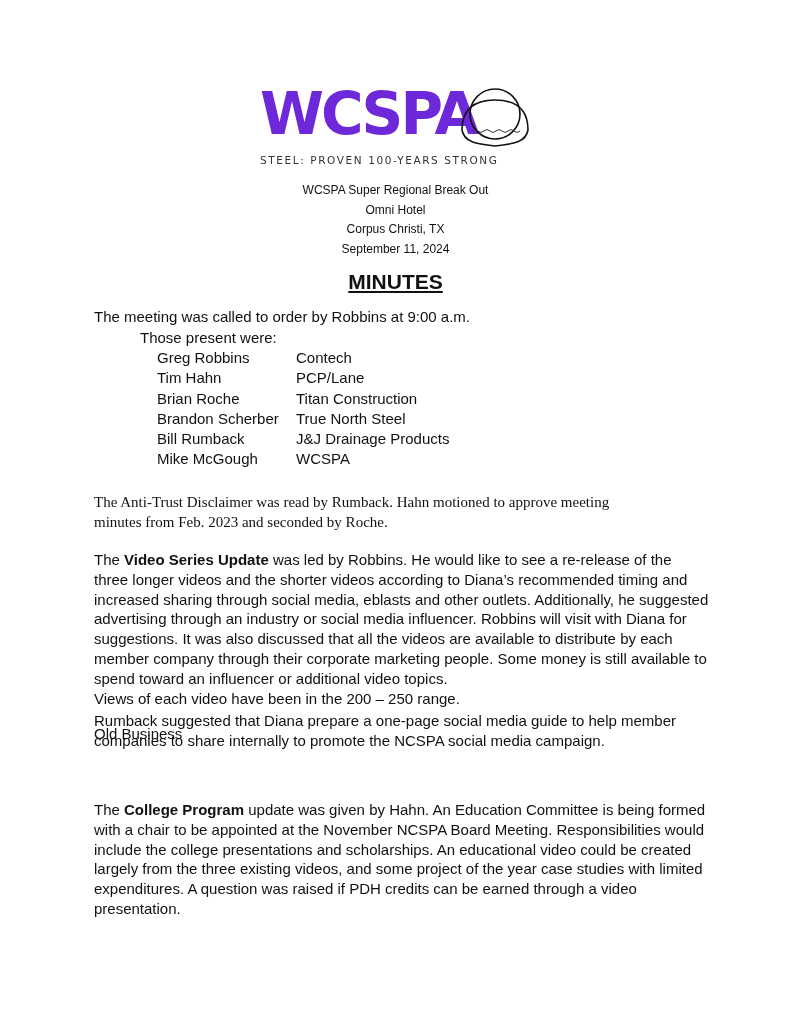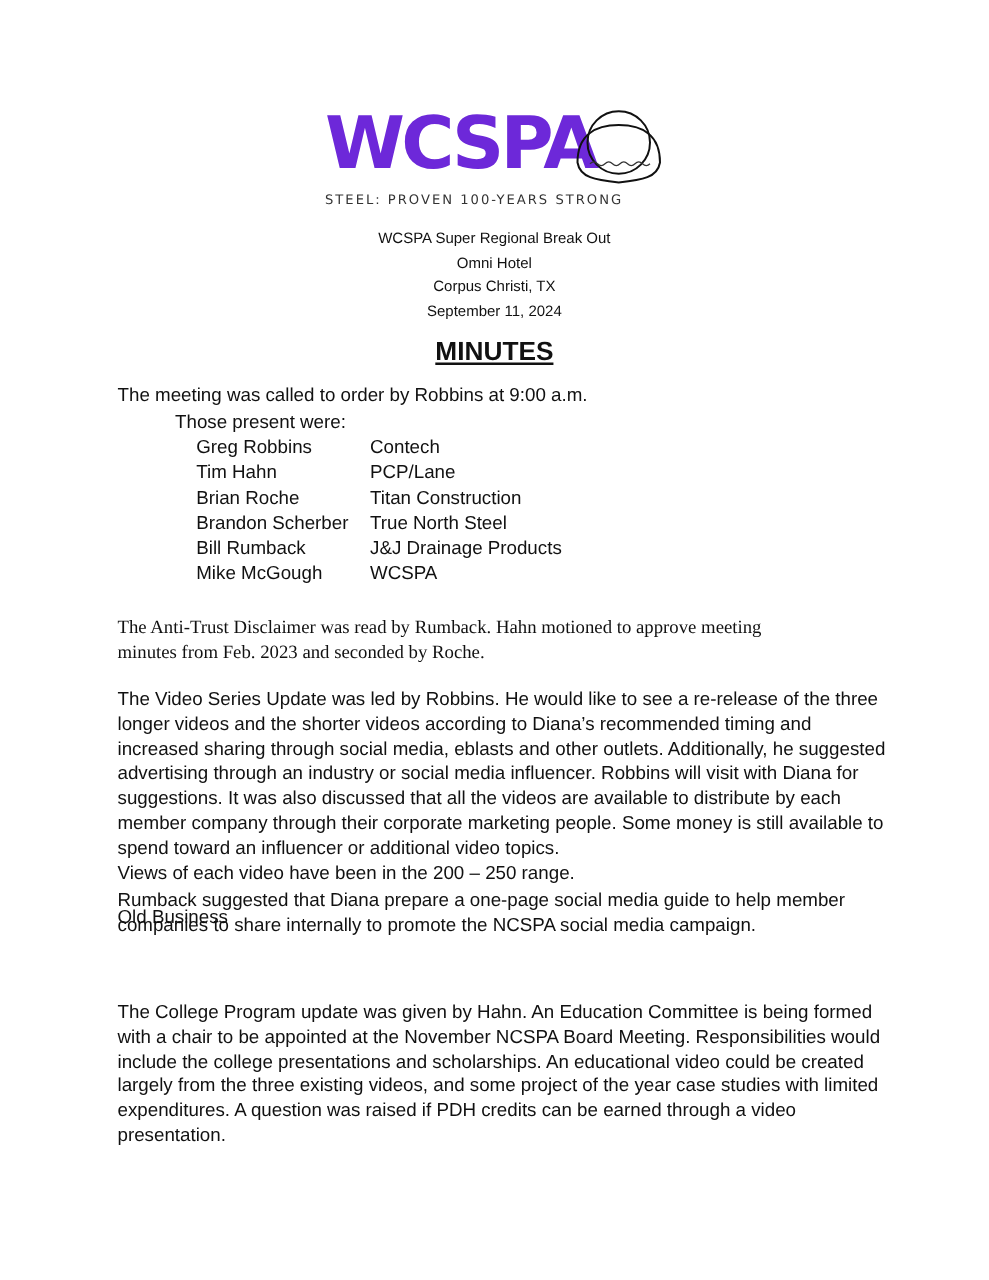--- a/index.html
+++ b/index.html
@@ -26,21 +26,21 @@
     position: absolute; left: 0; width: 791px; top: 181px; text-align: center;
     font-size: 12px; line-height: 19.5px;
   }
   .minutes-title {
     position: absolute; left: 0; width: 791px; top: 270px; text-align: center;
     font-size: 21px; font-weight: bold; text-decoration: underline;
   }
   .para {
     position: absolute; left: 94px; width: 620px; font-size: 15px; line-height: 19.8px;
   }
-  .para b { font-weight: normal; }
+  .para b { font-weight: bold; }
   .attendees {
     position: absolute; left: 140px; top: 328px; font-size: 15px; line-height: 20.2px;
   }
   .attendees .row { display: flex; margin-left: 17px; }
   .attendees .name { width: 139px; }
 </style>
 </head>
 <body>
 
 <div class="logo">

